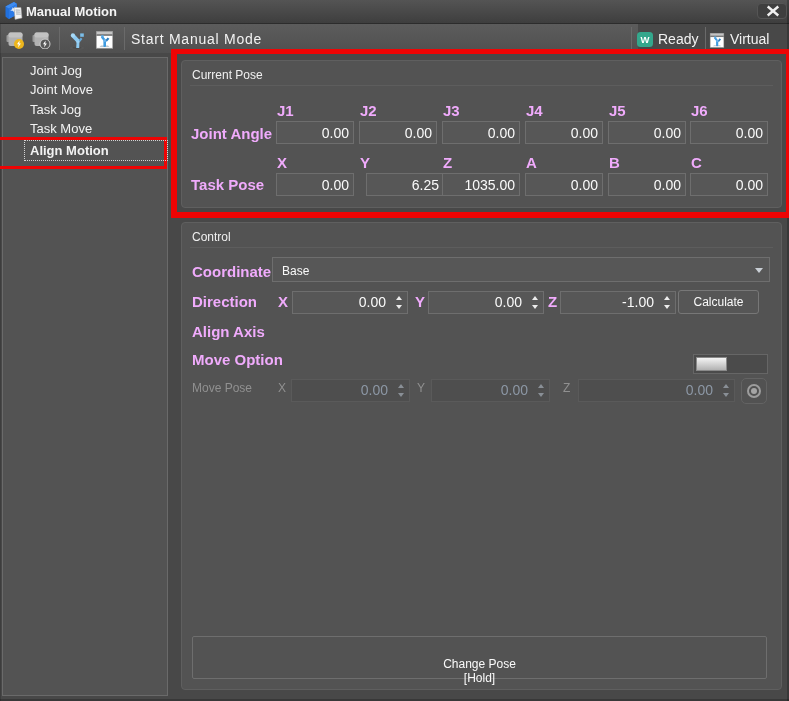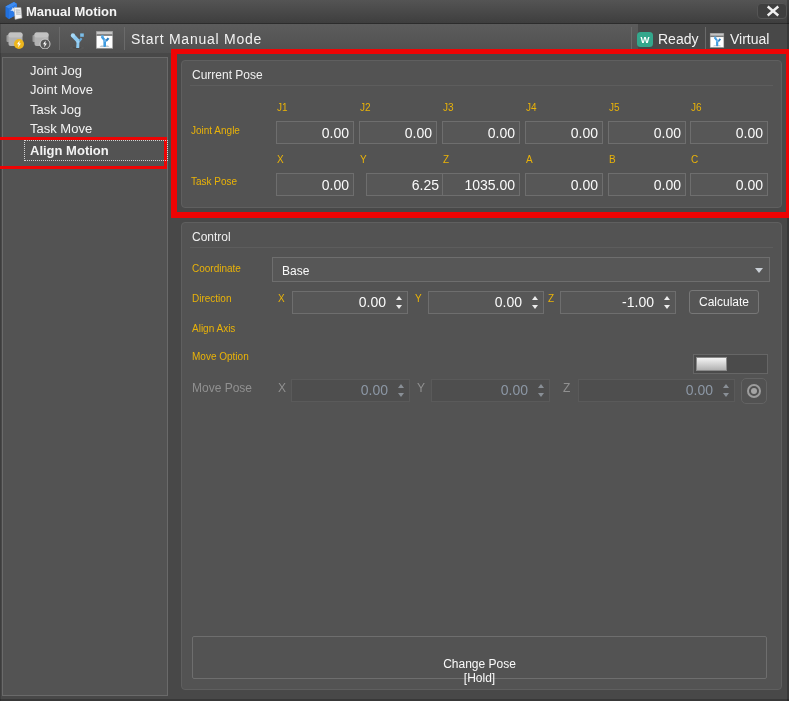--- a/index.html
+++ b/index.html
@@ -24,21 +24,21 @@
   #sidebar { left:2px; top:57px; width:166px; height:639px; background:#535353; border:1px solid #6a6a6a; }
   .li { position:absolute; left:30px; font-size:13px; color:#f2f2f2; }
 
   
   .group { position:absolute; left:181px; width:601px; background:#535353;
     border:1px solid #5f5f5f; border-radius:4px; }
   .gtitle { position:absolute; left:10px; top:7px; font-size:12px; color:#f0f0f0; }
   .gline { position:absolute; left:8px; right:8px; top:24px; height:1px; background:#464646;
     border-bottom:1px solid #5d5d5d; }
 
-  .flabel { position:absolute; font-size:10px; color:#eab308; }
+  .flabel { position:absolute; font-size:15px; color:#f0abfc;font-weight:bold; }
   .dlabel { position:absolute; font-size:12px; color:#909090; }
 
   .field { position:absolute; width:78px; height:23px; background:#575757;
     border:1px solid #6e6e6e; color:#fafafa; font-size:14px;
     text-align:right; line-height:22px; padding-right:4px; }
 
   
   .spin { position:absolute; height:23px; background:#575757; border:1px solid #6e6e6e;
     color:#fafafa; font-size:14px; }
   .spin .num { position:absolute; right:21px; top:2px; }
@@ -210,21 +210,21 @@
       <span class="num">0.00</span>
       <i class="arr up"></i>
       <i class="arr dn"></i>
     </div>
     <div class="flabel" style="left:366px;top:70px">Z</div>
     <div class="spin" style="left:378px;top:68px;width:116px">
       <span class="num">-1.00</span>
       <i class="arr up"></i>
       <i class="arr dn"></i>
     </div>
-    <div class="btn" style="left:507px;top:67px;width:70px;height:24px;line-height:22px">Calculate</div>
+    <div class="btn" style="left:496px;top:67px;width:81px;height:24px;line-height:22px">Calculate</div>
 
     <div class="flabel" style="left:10px;top:100px">Align Axis</div>
 
     <div class="flabel" style="left:10px;top:128px">Move Option</div>
     <div style="position:absolute;left:511px;top:131px;width:75px;height:20px;background:#4b4b4b;border:1px solid #666;">
       <div style="position:absolute;left:2px;top:2px;width:31px;height:14px;background:linear-gradient(#f4f4f4,#b2b2b2);border:1px solid #8a8a8a;"></div>
     </div>
 
     <div class="dlabel" style="left:10px;top:158px">Move Pose</div>
     <div class="dlabel" style="left:96px;top:158px">X</div>

